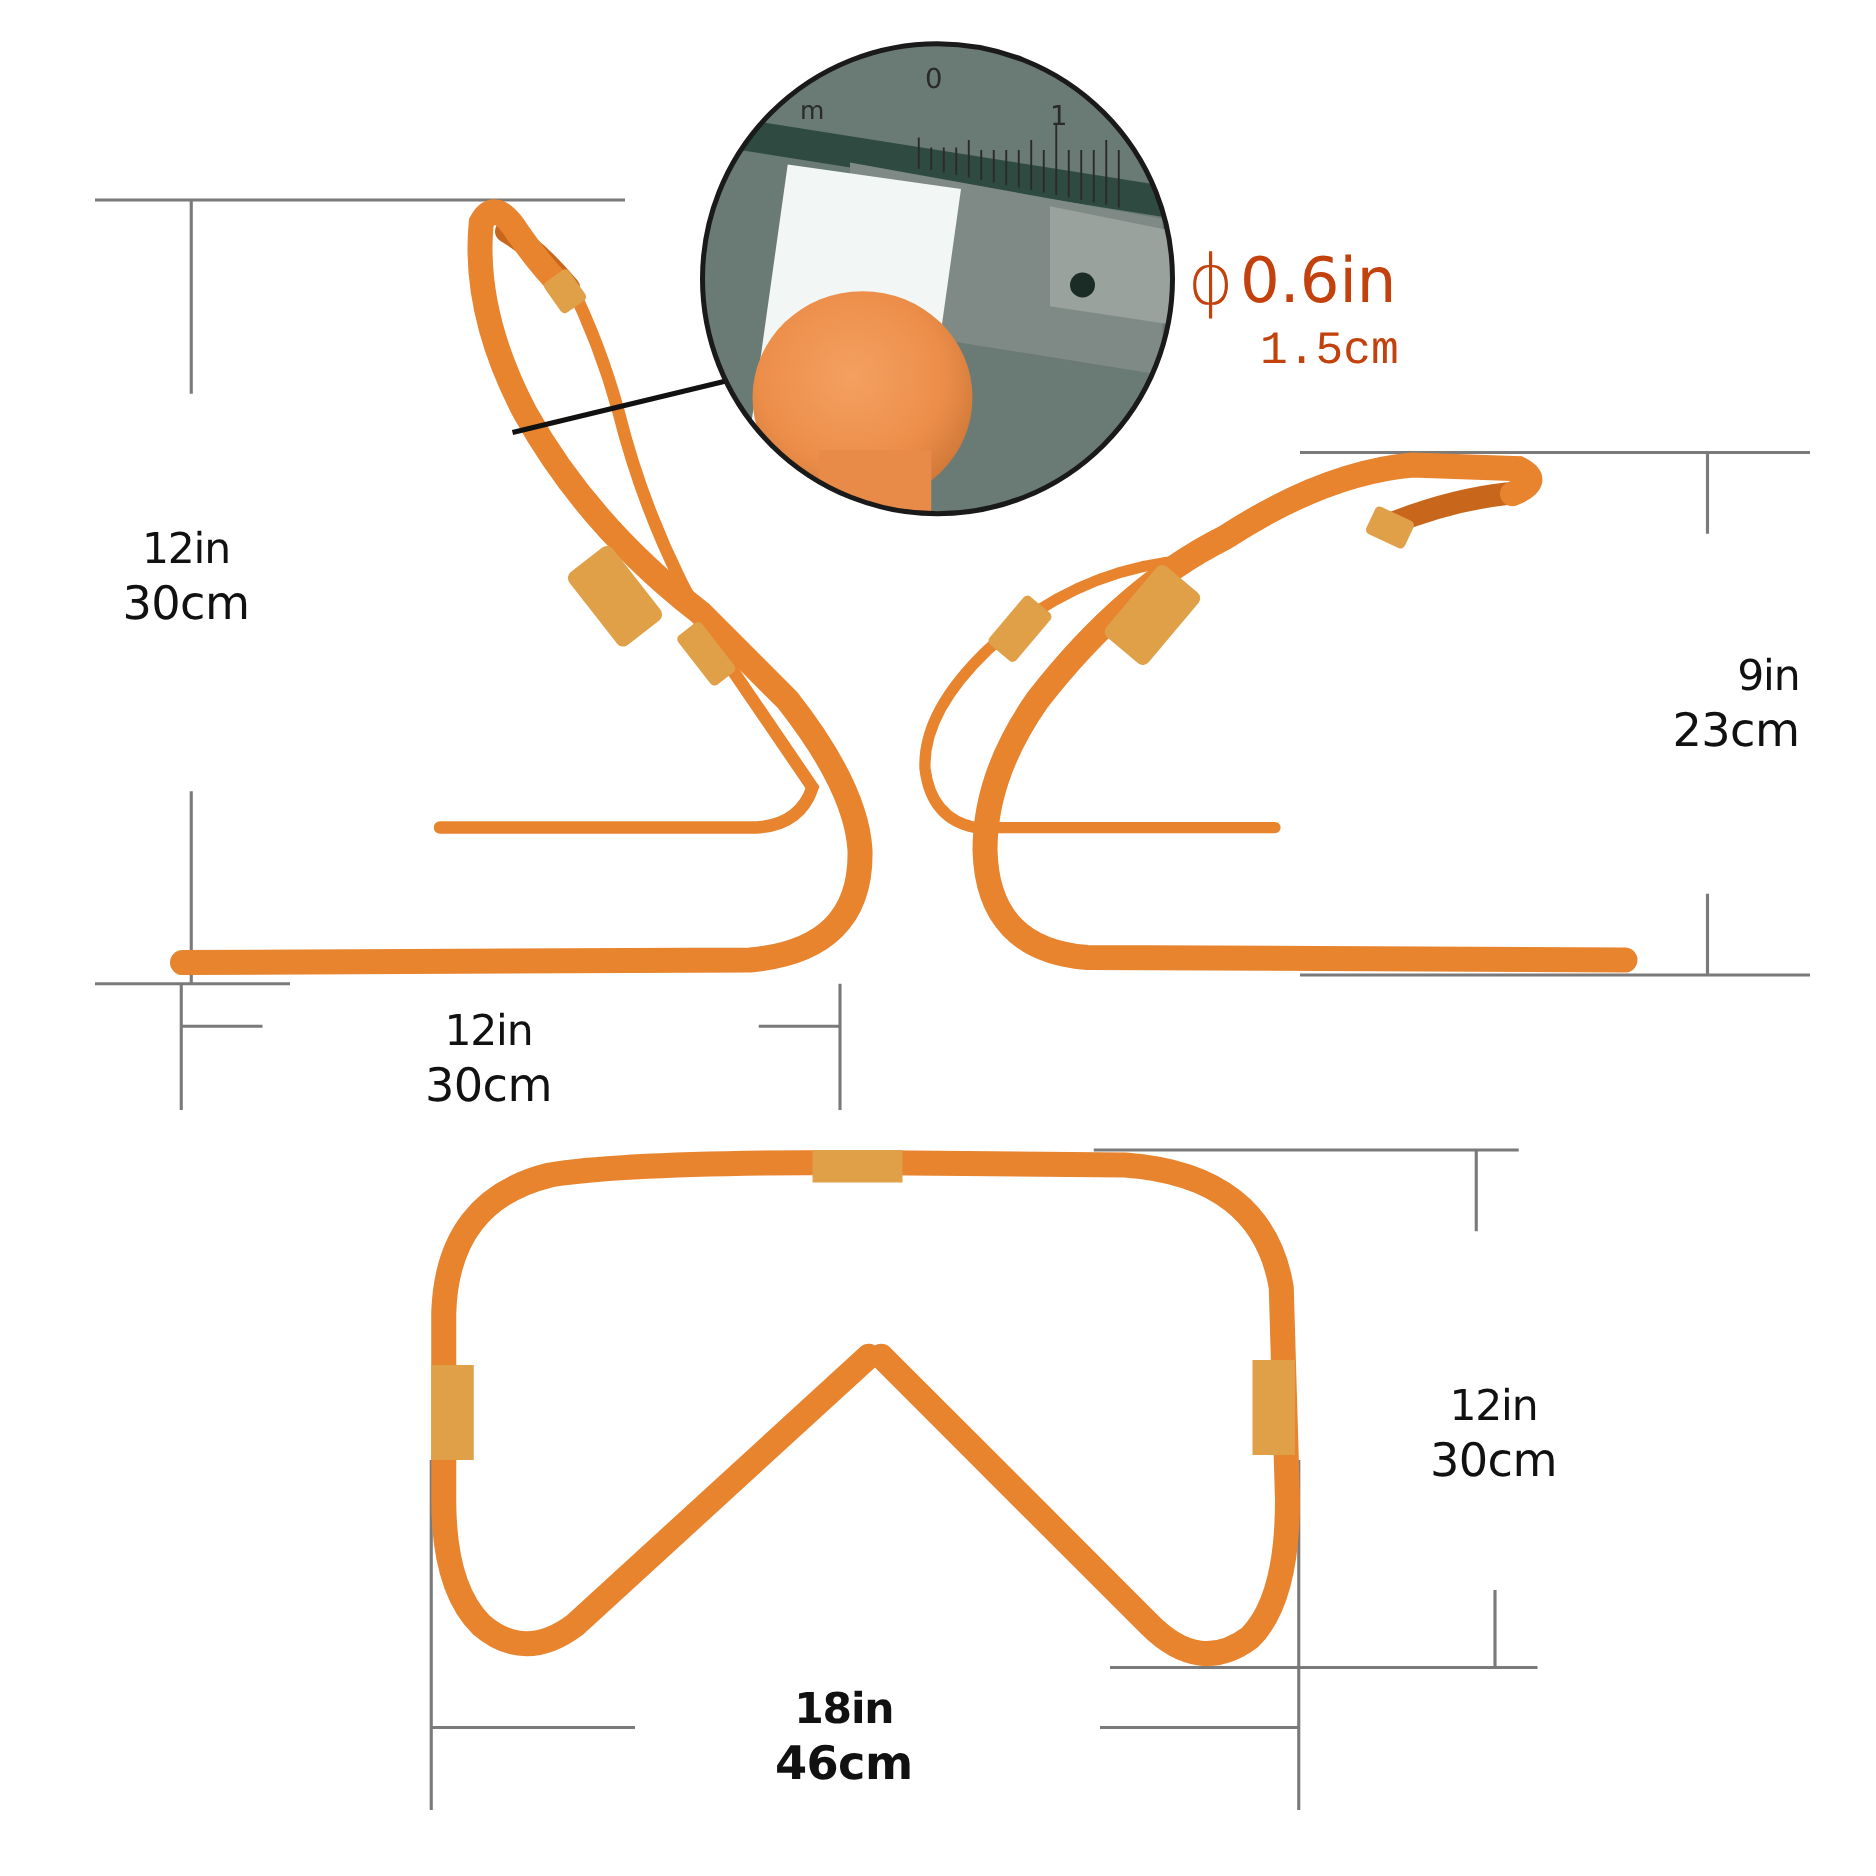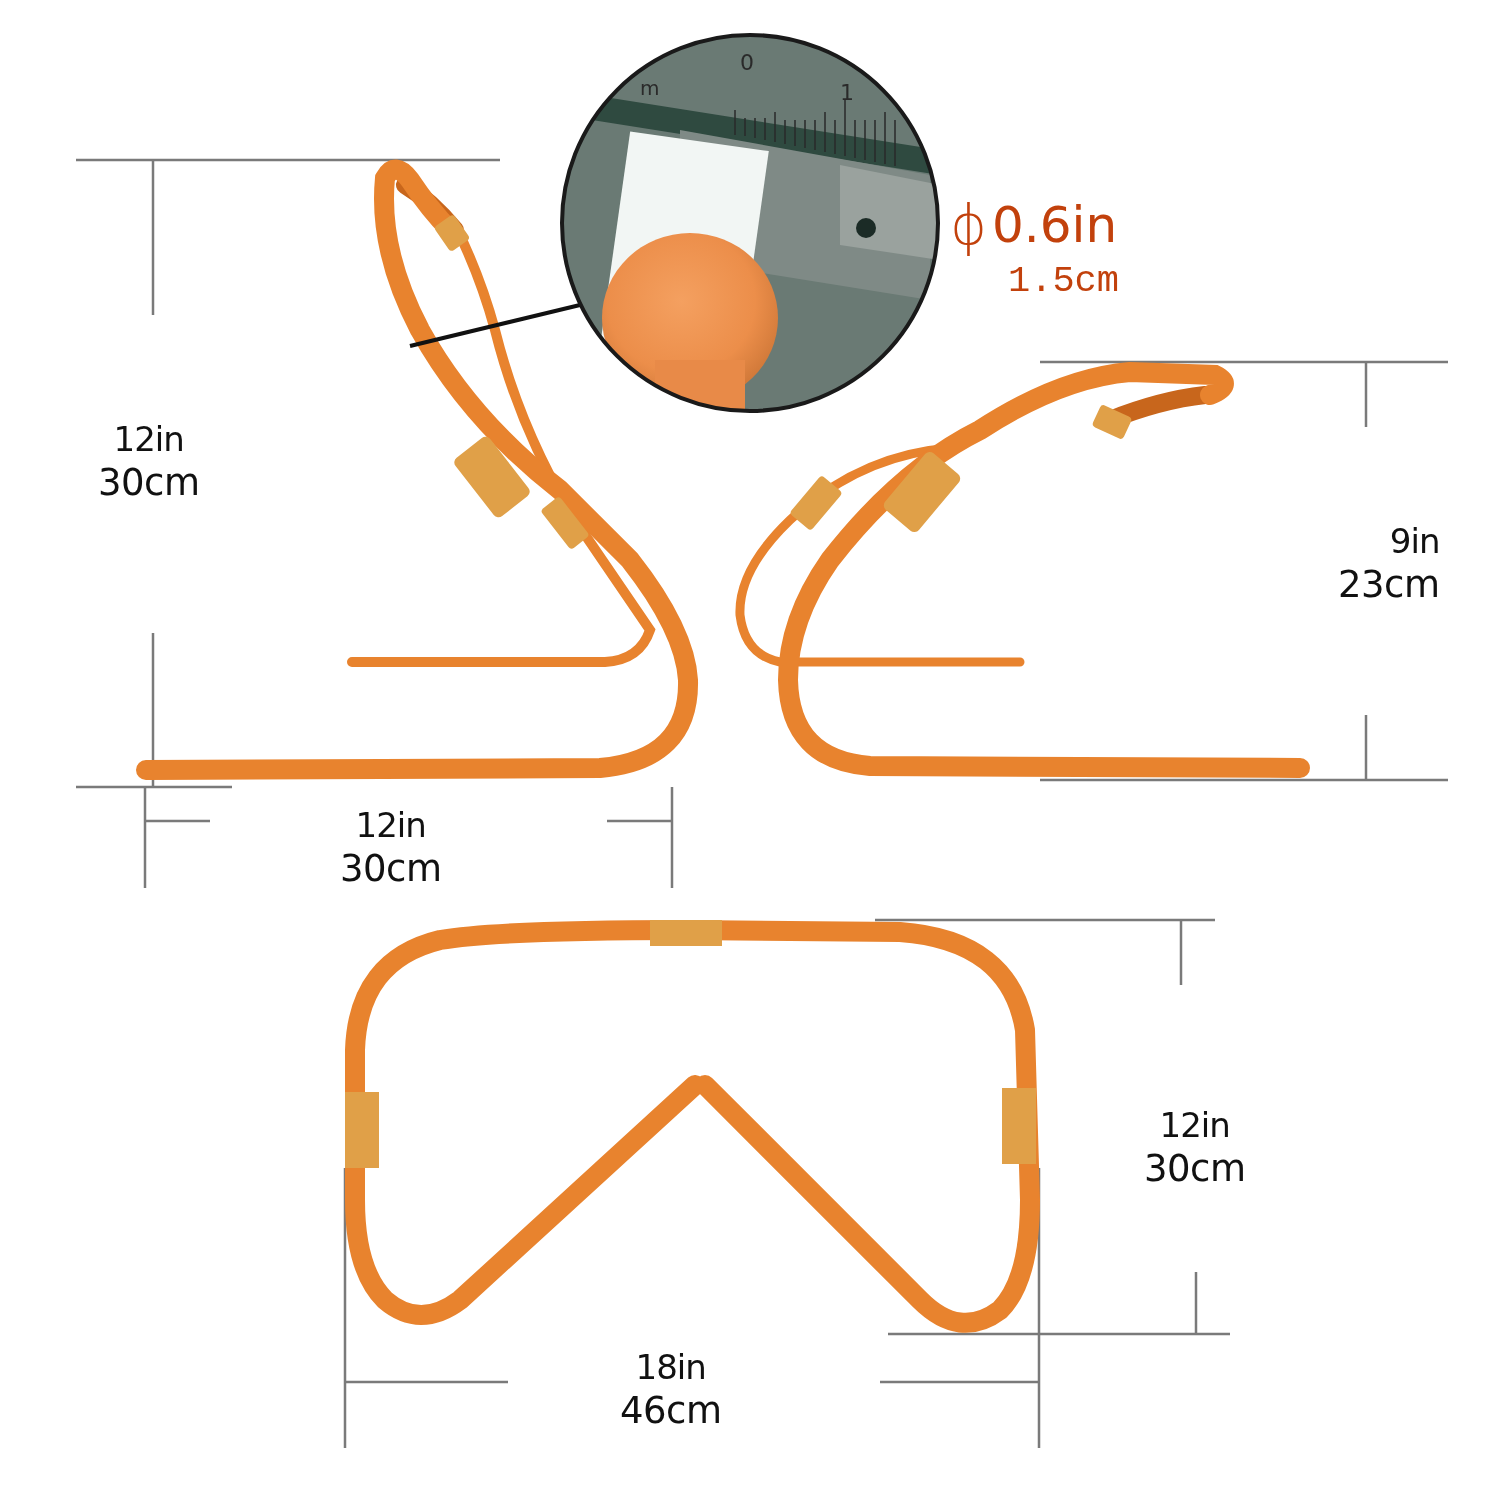--- a/index.html
+++ b/index.html
@@ -139,21 +139,21 @@
 <div class="lbl" style="left:1326px; top:524px; text-align:right;margin-left:12px;">
   <span class="big">9in</span>
   <span class="small">23cm</span>
 </div>
 
 <div class="lbl" style="left:1144px; top:1108px;">
   <span class="big">12in</span>
   <span class="small">30cm</span>
 </div>
 
-<div class="lbl" style="left:620px; top:1350px;">
+<div class="lbl" style="left:620px; top:1350px;font-weight:bold;">
   <span class="big">18in</span>
   <span class="small">46cm</span>
 </div>
 
 <div class="dia">
   <span class="sym">ϕ</span>
   <span class="big">0.6in</span>
   <span class="small">1.5cm</span>
 </div>
 

